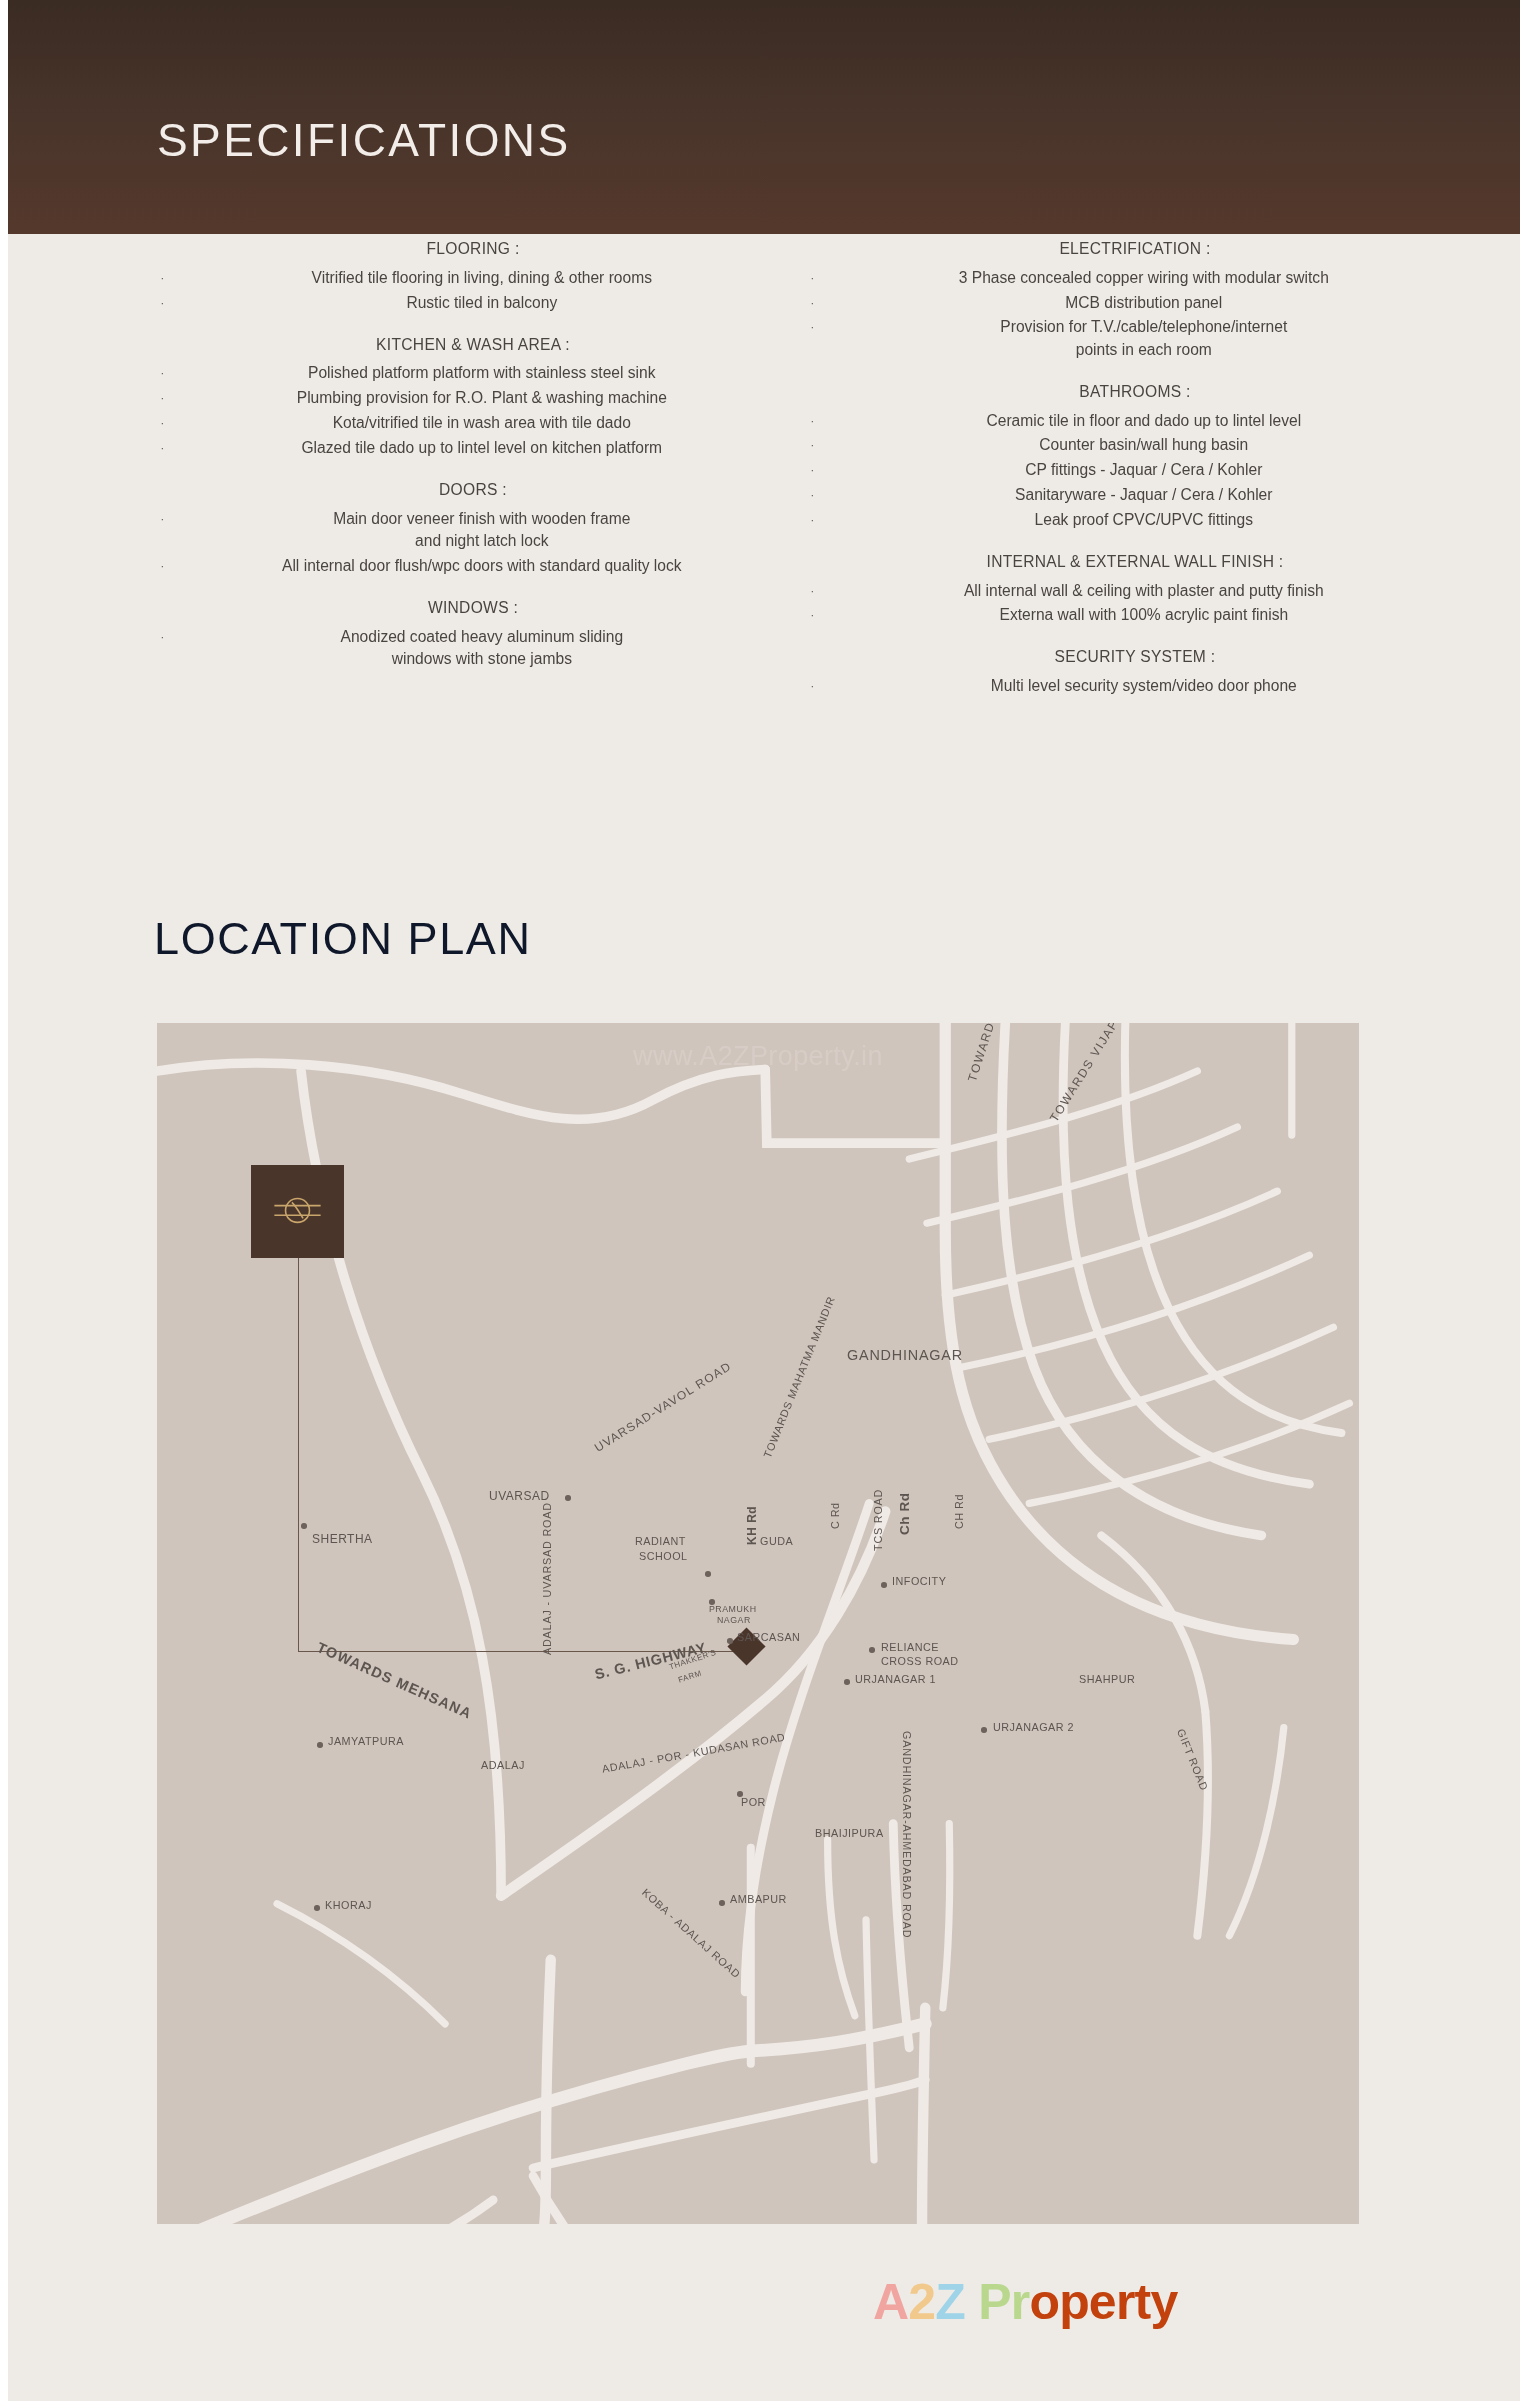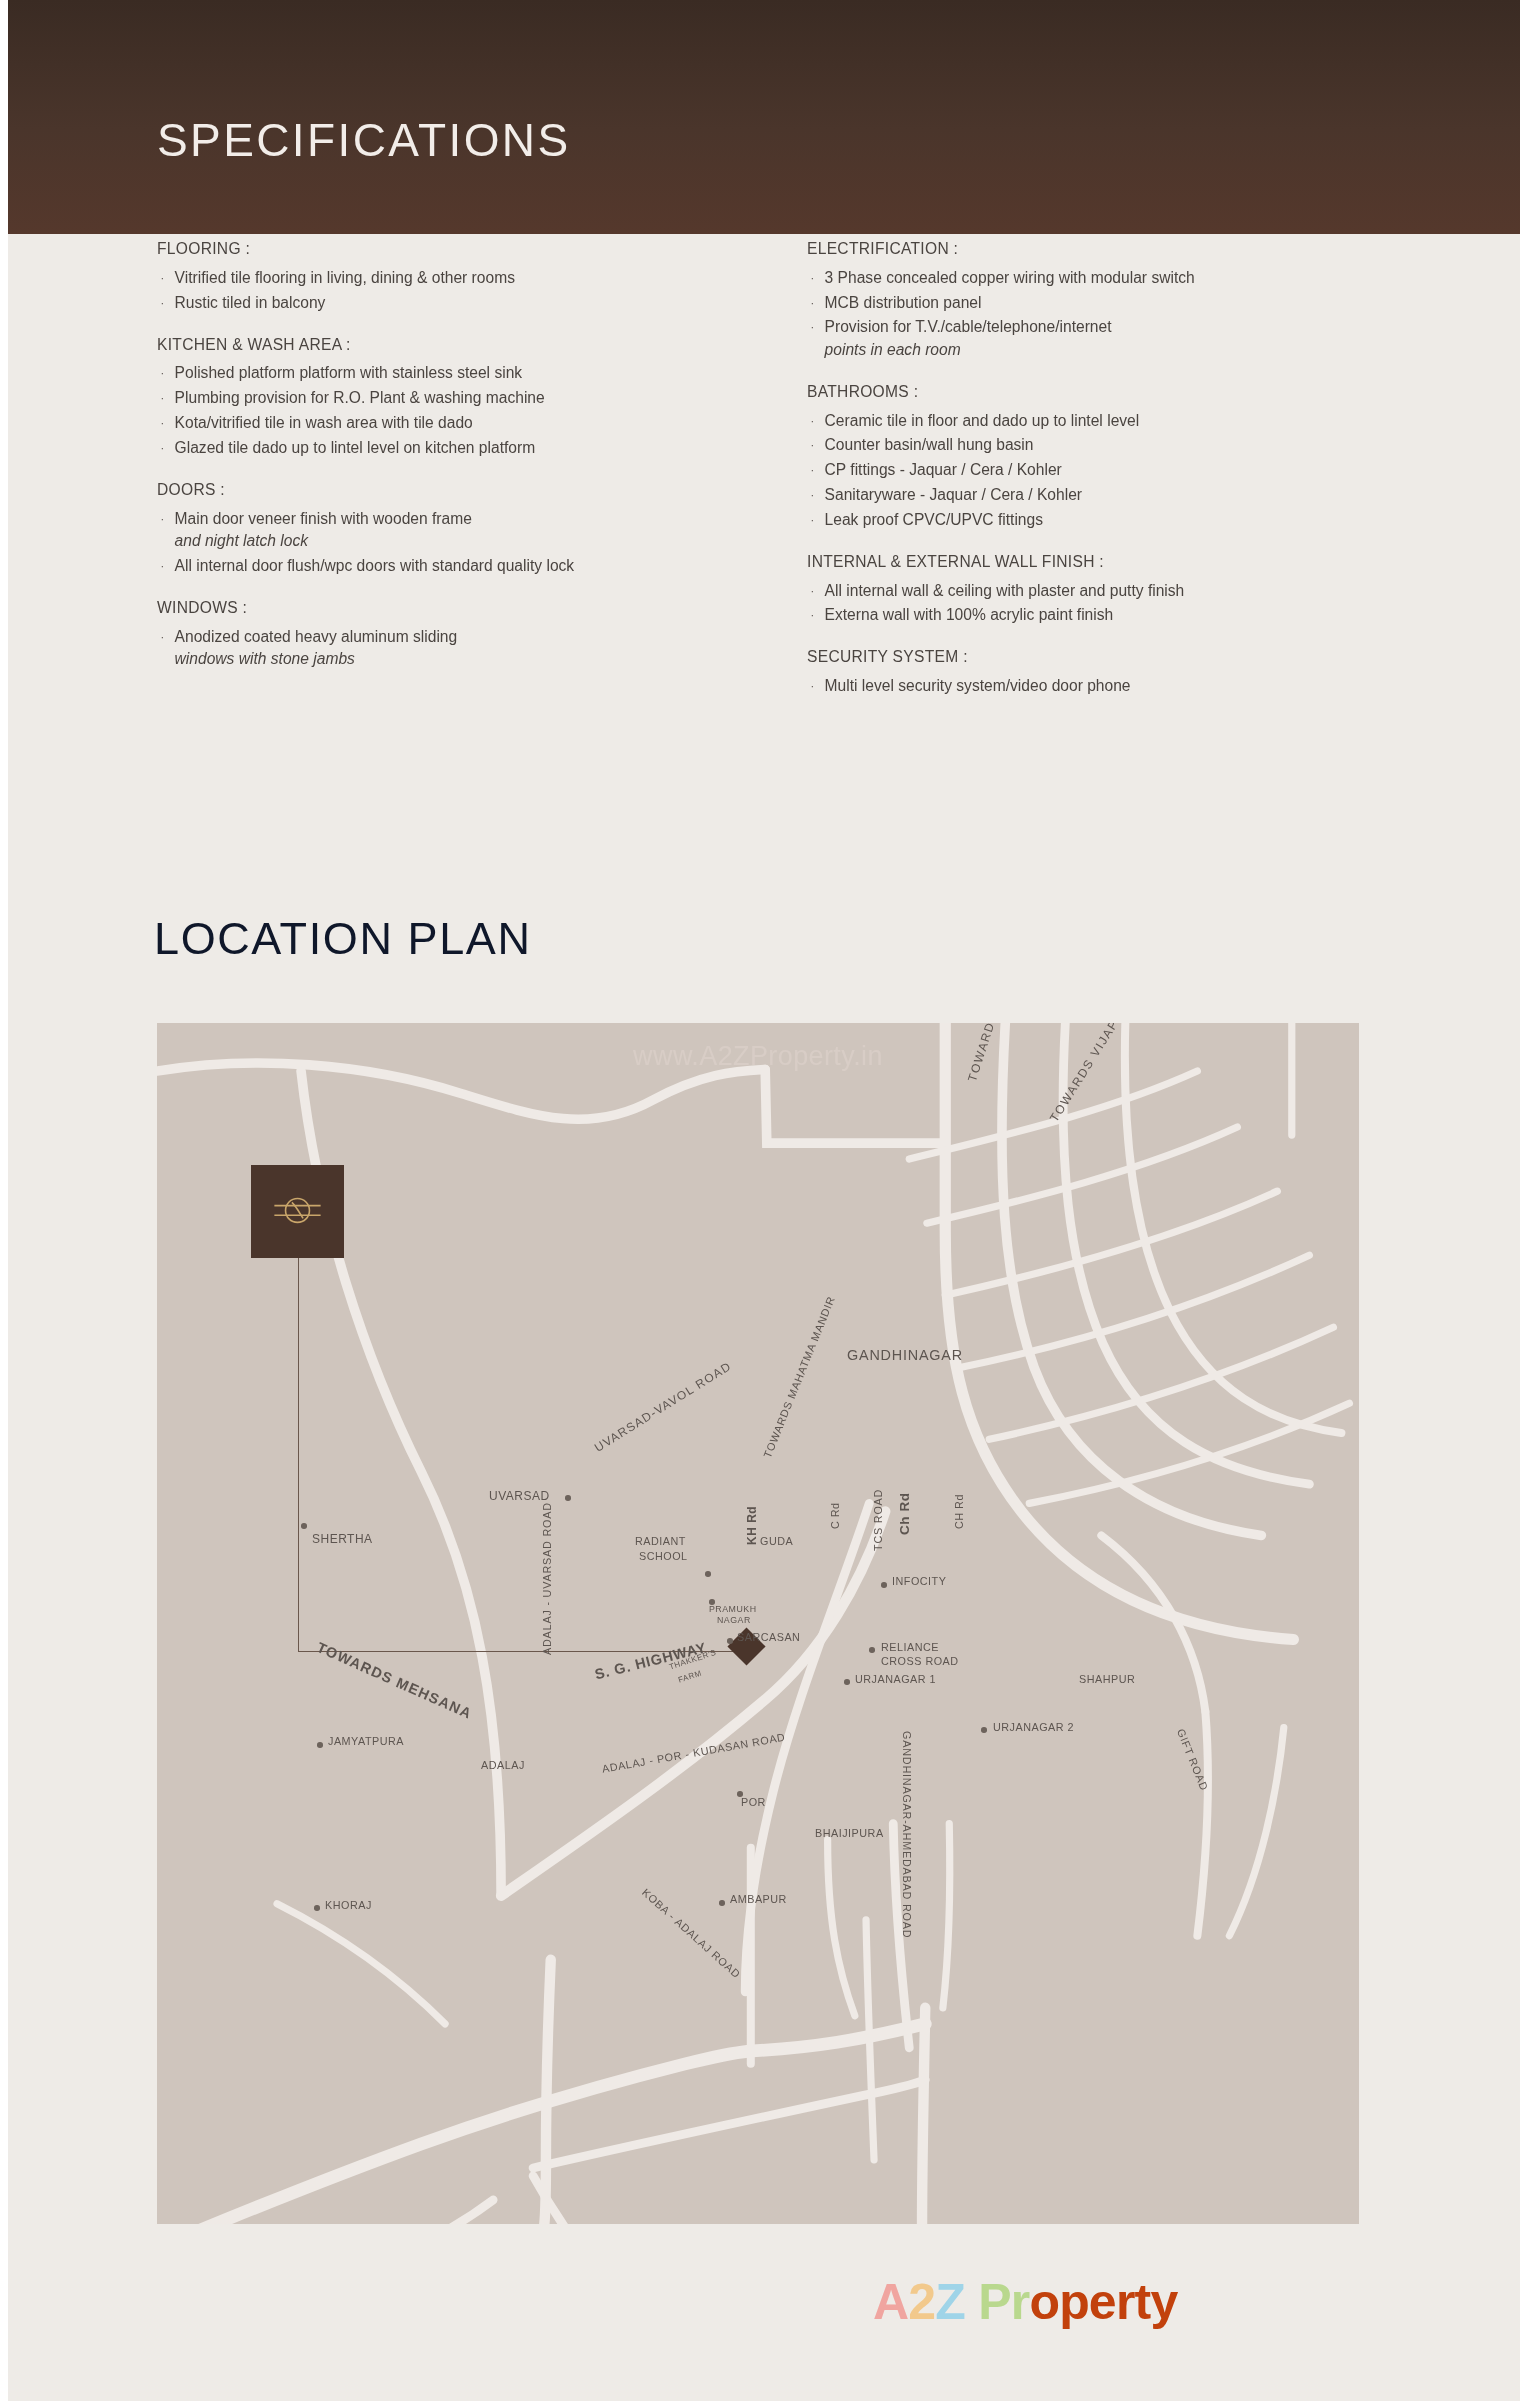--- a/index.html
+++ b/index.html
@@ -50,21 +50,21 @@
     transform: translateY(-50%);
     white-space: nowrap;
   }
 
   
   .specs {
     position: absolute;
     left: 0; top: 240px;
     width: 1520px;
   }
-  .spec-col { position: absolute; top: 0; }
+  .spec-col { position: absolute; top: 0; text-align: center; }
   .spec-col.left { left: 157px; width: 632px; }
   .spec-col.right { left: 807px; width: 656px; }
 
   .spec-group { margin-bottom: 21.6px; }
   .spec-heading {
     font-size: 15.6px;
     color: #4a4440;
     letter-spacing: 0.3px;
     margin: 0 0 8.8px 0;
     font-weight: 400;
@@ -78,21 +78,21 @@
     margin-bottom: 2.4px;
     font-weight: 400;
   }
   .spec-item .bullet {
     position: absolute;
     left: 3.2px; top: 0;
     font-size: 12.8px;
     color: #6b6460;
     line-height: 22.4px;
   }
-  .spec-item .cont { display: block; padding-left: 0; font-style: italic; }
+  .spec-item .cont { display: block; padding-left: 0; }
 
   
   .location-title {
     position: absolute;
     left: 154px; top: 913px;
     font-size: 45px;
     letter-spacing: 1.6px;
     color: #0f172a;
     font-weight: 300;
     white-space: nowrap;

